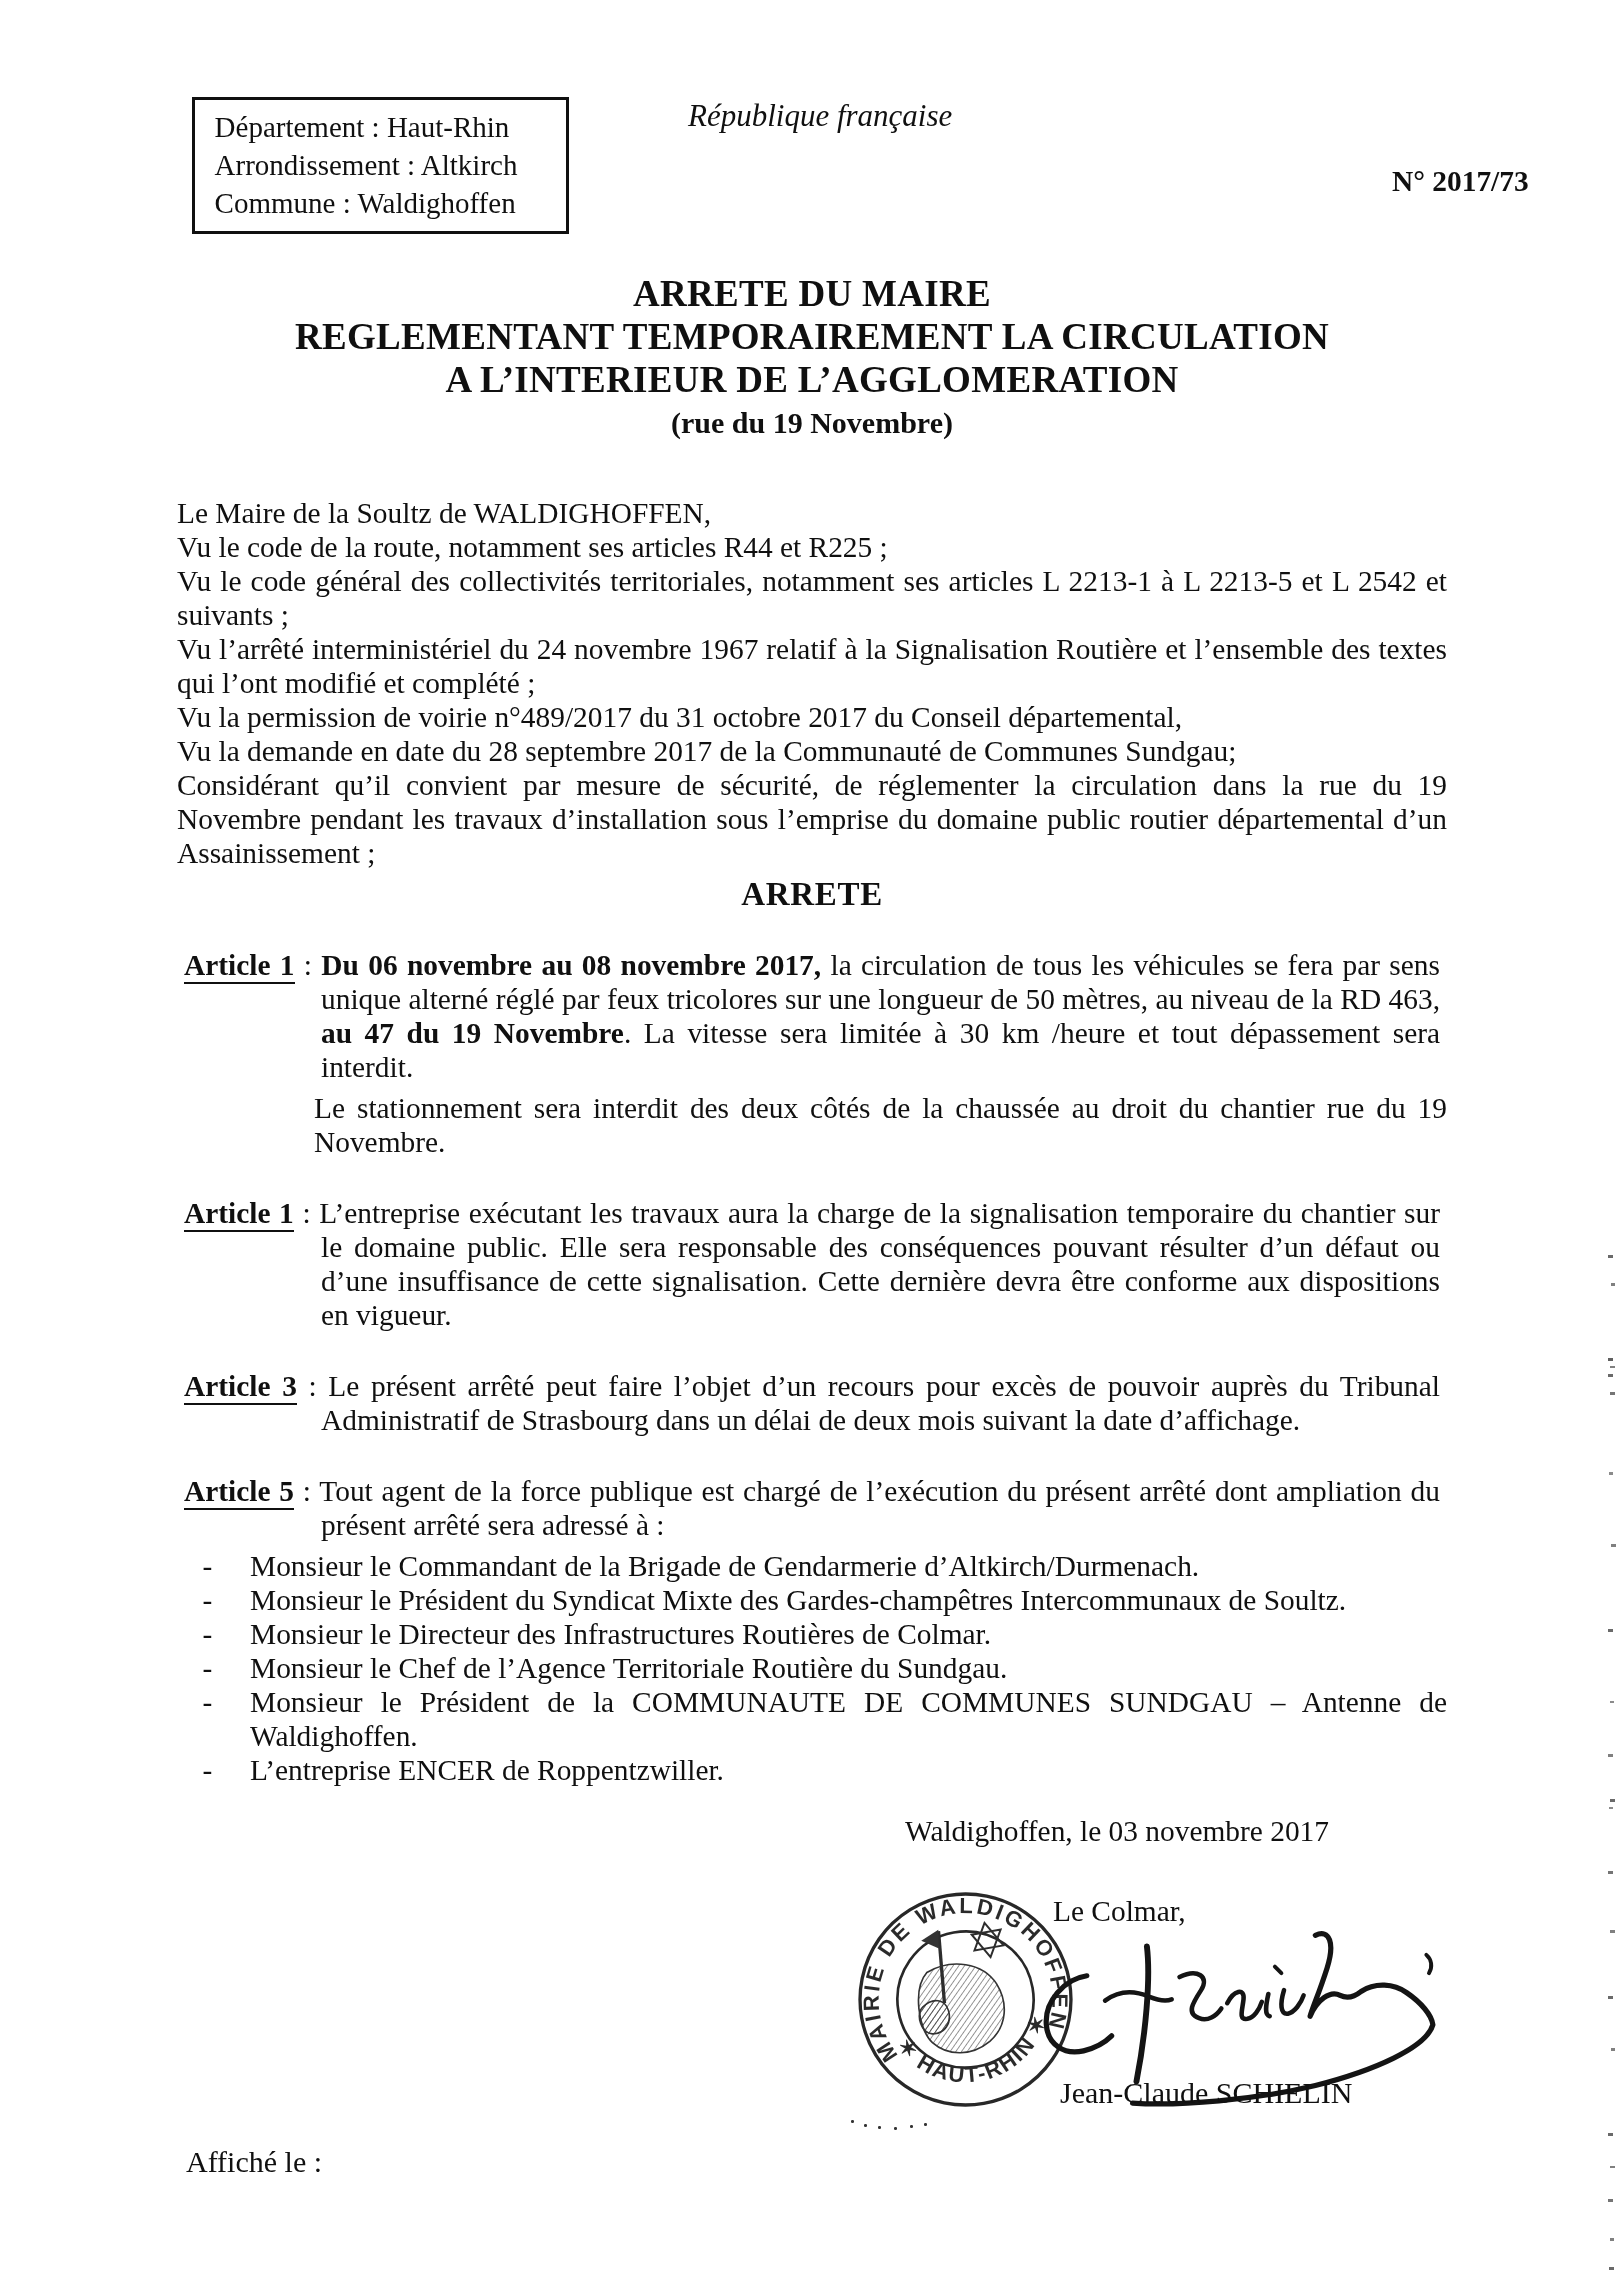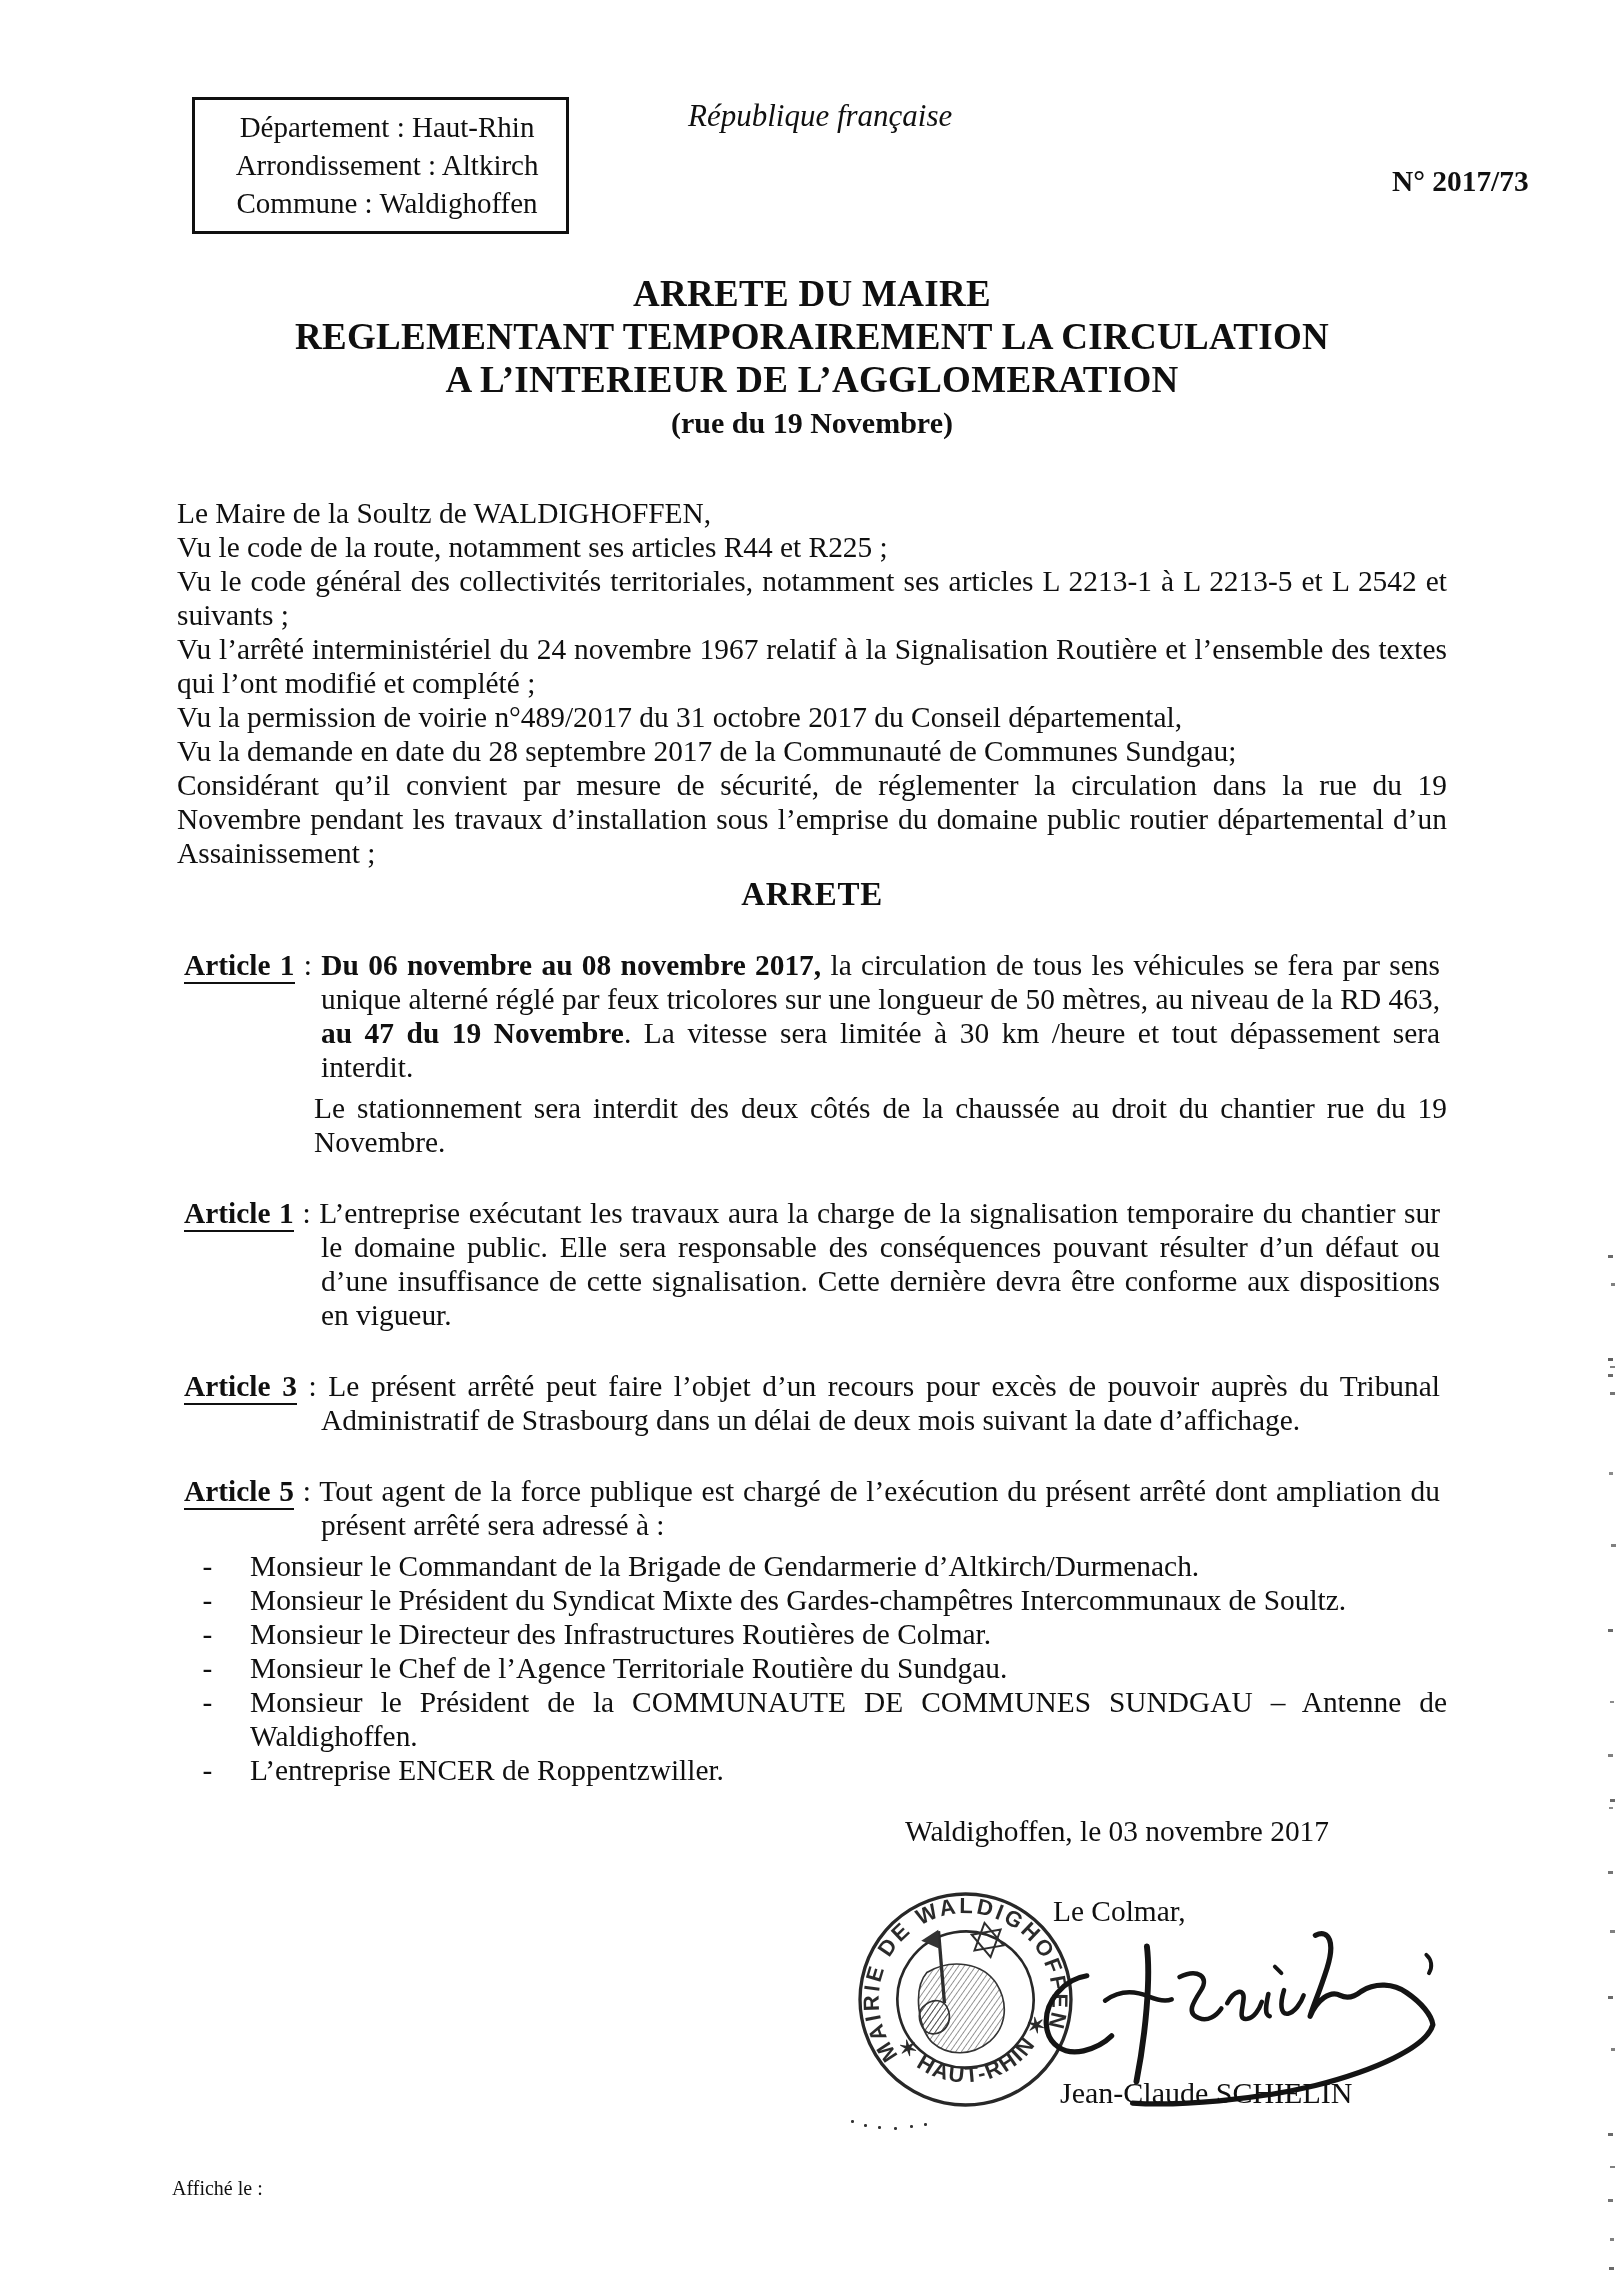--- a/index.html
+++ b/index.html
@@ -11,21 +11,21 @@
     color:#101010;
     font-family:"Liberation Serif","DejaVu Serif",serif;
     overflow:hidden;
   }
   
   .admin-box{
     position:absolute;left:192px;top:97px;width:377px;
     border:3.3px solid #101010;
     box-sizing:border-box;
     padding:7.9px 6.5px 9.2px 19.6px;
-    font-size:29px;line-height:38px;text-align:center;
+    font-size:29px;line-height:38px;
   }
   .republic{
     position:absolute;left:688px;top:98px;
     font-style:italic;font-size:31px;
   }
   .doc-number{
     position:absolute;left:1392px;top:165px;
     font-size:29.4px;
     font-weight:bold;
   }
@@ -65,21 +65,21 @@
   
   .place-date{position:absolute;left:905px;top:1815px;font-size:29.4px;}
   .mayor-title{position:absolute;left:1053px;top:1895px;font-size:29.4px;}
   .stamp-wrap{
     position:absolute;left:832px;top:1866px;width:267px;height:267px;
     transform:rotate(-10deg);
     opacity:.92;
   }
   .signature-wrap{position:absolute;left:1008px;top:1917px;width:458px;height:222px;}
   .signatory-name{position:absolute;left:1060px;top:2076px;font-size:30px;}
-  .posted{position:absolute;left:172px;top:2145px;font-size:20px;margin-top:32px;}
+  .posted{position:absolute;left:186px;top:2145px;font-size:30px;}
   
   .artifacts i{position:absolute;display:block;background:#2b2b2b;}
   .stamp-dots i{position:absolute;display:block;background:#333;width:3.3px;height:2.6px;border-radius:1.3px;}
 </style>
 </head>
 <body>
 
 <div class="page">
 
   <div class="admin-box">

